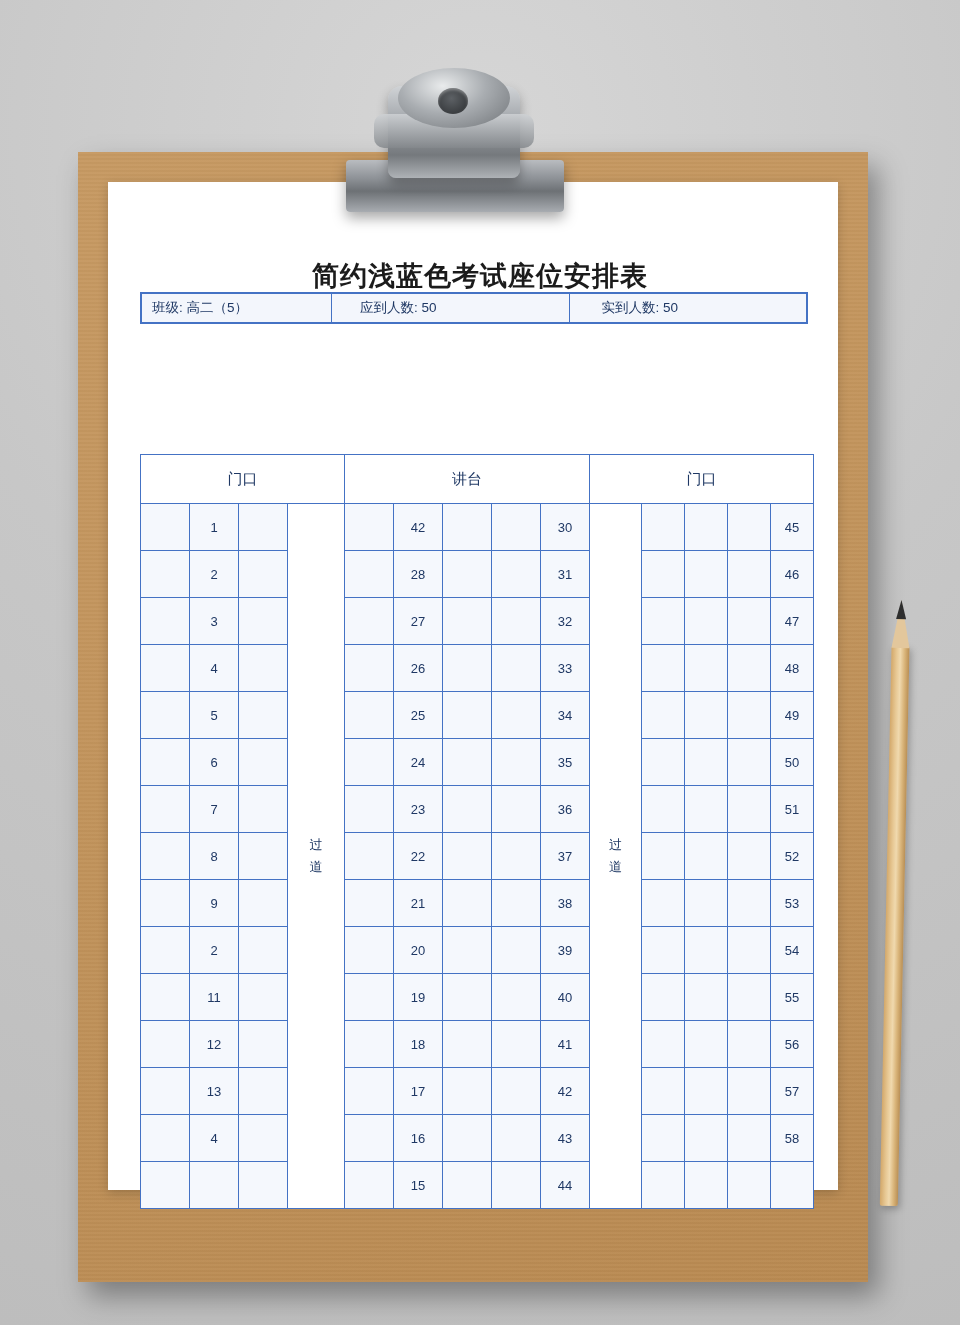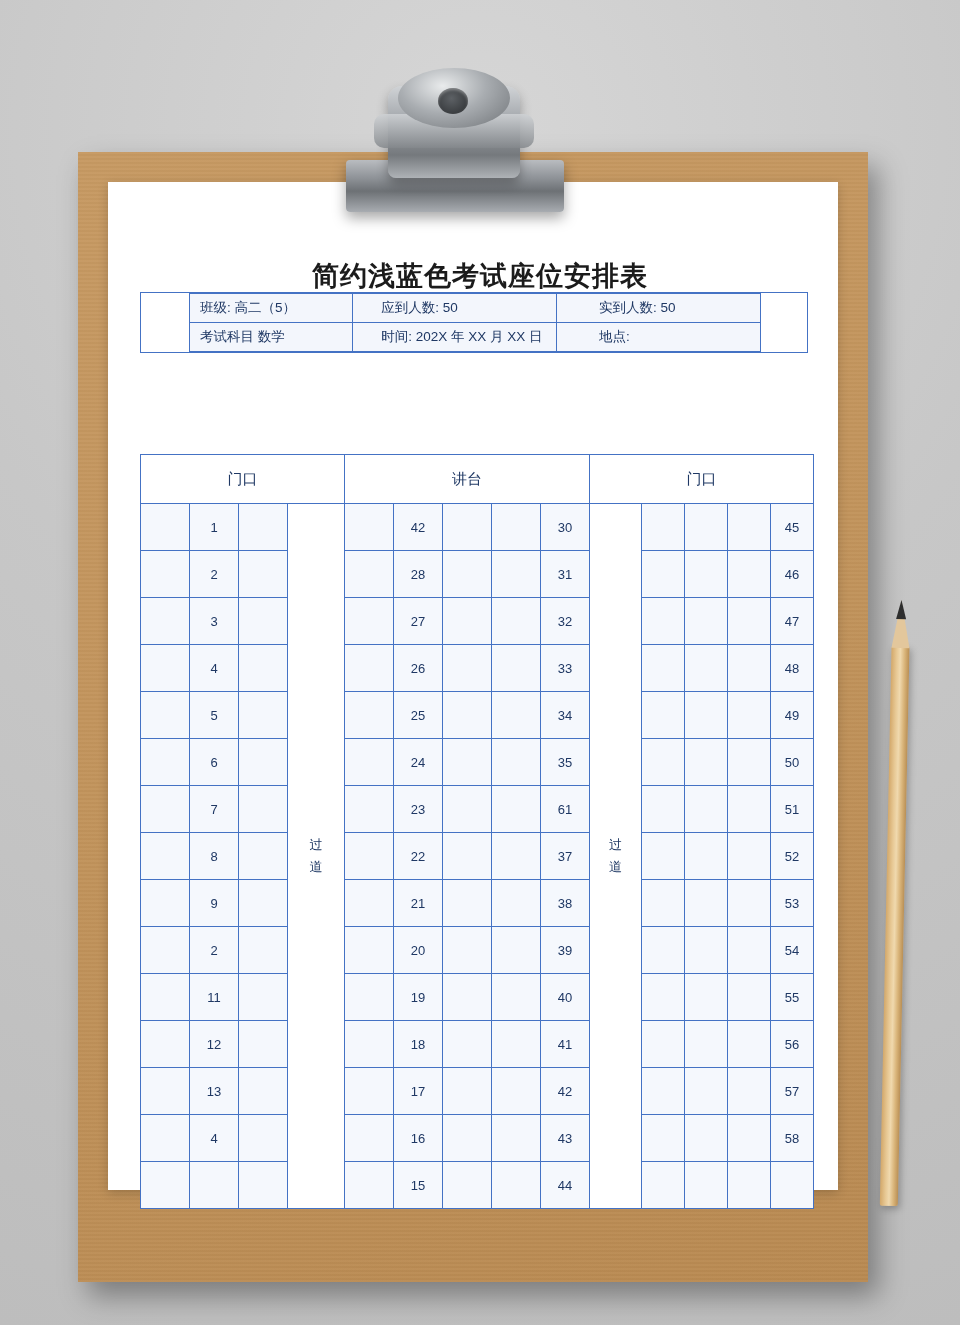--- a/index.html
+++ b/index.html
@@ -97,31 +97,31 @@
     text-align:center;
     font-size:27px;font-weight:bold;color:#1b1b1b;
     letter-spacing:1px;
     margin-top:40px;
   }
   .sheet{
     position:absolute;left:32px;top:110px;width:666px;
     border:1px solid #4472c4;
     border-collapse:collapse;
   }
-  table.main{border-collapse:collapse;width:572px;table-layout:fixed;margin-left:48px;}
+  table.main{border-collapse:collapse;width:666px;table-layout:fixed;}
   table.main td{
     border:1px solid #4472c4;
     color:#1f3864;
     font-size:13.5px;
     background:#f3f6fc;
     height:28px;
   }
   .info-cell{background:#f3f6fc;padding:0 0 0 10px;height:52px;font-size:14px;color:#1f3864;}
   .info-cell.c2{padding-left:28px;}
-  .info-cell.c3{padding-left:42px;}
+  .info-cell.c3{padding-left:32px;}
   .hdr{
     text-align:center;background:#ffffff;height:46px;font-size:15px;color:#1f3864;
   }
   .seat{
     text-align:center;height:44px;background:#f5f8fd;font-size:13px;color:#1f3864;
   }
   .seat.blank{background:#f5f8fd;}
   .aisle{
     text-align:center;vertical-align:middle;background:#ffffff;
     font-size:13px;color:#1f3864;line-height:22px;
@@ -152,34 +152,20 @@
           </td>
           <td class="info-cell c2" colspan="5">
             <span>应到人数:</span>
             <span>50</span>
           </td>
           <td class="info-cell c3" colspan="5">
             <span>实到人数:</span>
             <span>50</span>
           </td>
         </tr>
-        <tr>
-          <td class="info-cell" colspan="4">
-            <span>考试科目</span>
-            <span>数学</span>
-          </td>
-          <td class="info-cell c2" colspan="5">
-            <span>时间:</span>
-            <span>202X 年 XX 月 XX 日</span>
-          </td>
-          <td class="info-cell c3" colspan="5">
-            <span>地点:</span>
-            <span></span>
-          </td>
-        </tr>
       </tbody>
         </table>
     </div>
 
     <div class="grid-wrap">
       <table class="grid">
         <colgroup>
           <col style="width:49px">
             <col style="width:49px">
             <col style="width:49px">
@@ -295,21 +281,21 @@
         </tr>
 
         <tr>
           <td class="seat blank"></td>
           <td class="seat">7</td>
           <td class="seat blank"></td>
           <td class="seat blank"></td>
           <td class="seat">23</td>
           <td class="seat blank"></td>
           <td class="seat blank"></td>
-          <td class="seat">61</td>
+          <td class="seat">36</td>
           <td class="seat blank"></td>
           <td class="seat blank"></td>
           <td class="seat blank"></td>
           <td class="seat">51</td>
         </tr>
 
         <tr>
           <td class="seat blank"></td>
           <td class="seat">8</td>
           <td class="seat blank"></td>

